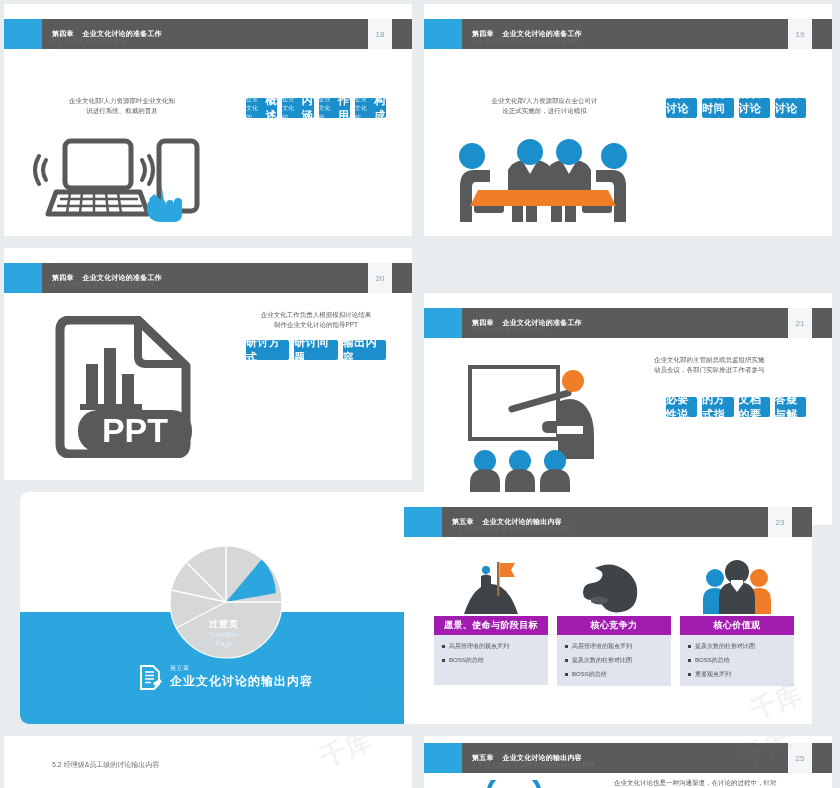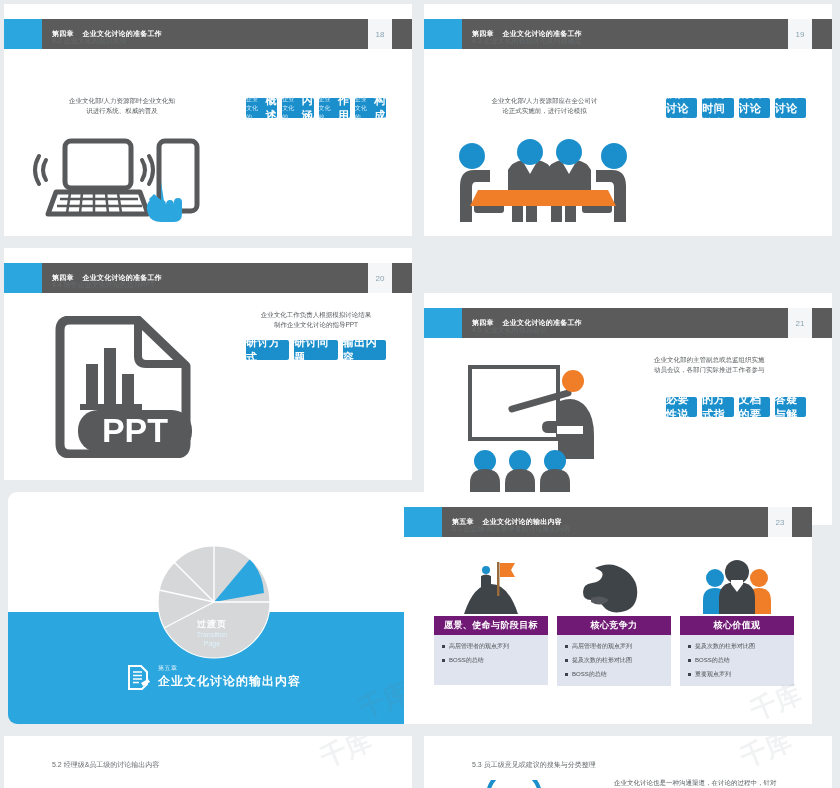--- a/index.html
+++ b/index.html
@@ -80,21 +80,21 @@
     color: #ffffff;
   }
   .trans-foot .ch { font-size: 6px; color: #e3f3fc; letter-spacing: .5px; }
   .trans-foot .tt { font-size: 12px; font-weight: bold; letter-spacing: 1px; }
 
   
   .cards { position: absolute; display: flex; gap: 9px; }
   .card { width: 114px; }
   .card-icon { height: 62px; display: flex; align-items: flex-end; justify-content: center; }
   .card-hd {
-    background: #701a75; color: #fff; height: 19px;
+    background: #a21caf; color: #fff; height: 19px;
     display: flex; align-items: center; justify-content: center;
     font-size: 9px; font-weight: bold; letter-spacing: .4px;
   }
   .card-bd {
     background: #dfe4ee; min-height: 50px; padding: 7px 8px;
     display: flex; flex-direction: column; gap: 5px;
   }
   .card-bd .li {
     font-size: 6px; color: #4a4f54; display: flex; align-items: flex-start; gap: 4px;
   }
@@ -326,21 +326,21 @@
       </div>
       <div class="btn solo">
         <span class="main">输出文档的要求</span>
       </div>
       <div class="btn solo">
         <span class="main">现场答疑与解惑</span>
       </div>
     </div>
   </div>
 
-  <div class="slide" style="left:8px; top:492px; width:408px; height:232px;border-radius:9px;">
+  <div class="slide" style="left:20px; top:492px; width:408px; height:232px;border-radius:9px;">
     <div class="trans-blue"></div>
 
     <div class="trans-pie" style="left:148px; top:52px;">
       <svg width="116" height="116" viewBox="0 0 116 116">
         <circle cx="58" cy="58" r="56" fill="#d5d7d9"></circle>
         <path d="M58 58 L58 2 A56 56 0 0 1 104 26 Z" fill="#d5d7d9"></path>
         <path d="M58 58 L94 15 A56 56 0 0 1 108 49 Z" fill="#2ba6de"></path>
         <g stroke="#ffffff" stroke-width="1.4">
           <line x1="58" y1="58" x2="58" y2="2"></line>
           <line x1="58" y1="58" x2="18" y2="18"></line>
@@ -473,20 +473,29 @@
     </div>
     <div class="wm" style="right:10px; bottom:4px;">千库</div>
   </div>
 
   <div class="slide" style="left:4px; top:736px; width:408px; height:52px;">
     <div class="subttl" style="top:24px;">5.2  经理级&amp;员工级的讨论输出内容</div>
     <div class="wm" style="right:40px; top:-4px;">千库</div>
   </div>
 
   <div class="slide" style="left:424px; top:736px; width:408px; height:52px;">
+    <div class="hdr" style="top:7px;">
+      <div class="hdr-blue"></div>
+      <div class="hdr-bar">
+        <span>第五章</span>
+        <span>企业文化讨论的输出内容</span>
+      </div>
+      <div class="hdr-num">25</div>
+      <div class="hdr-tail"></div>
+    </div>
     <div class="subttl" style="top:24px;">5.3  员工级意见或建议的搜集与分类整理</div>
     <div class="cut-note" style="left:190px; top:42px; width:210px;">企业文化讨论也是一种沟通渠道，在讨论的过程中，针对</div>
     <div class="icon-wrap" style="left:60px; top:44px;">
       <svg width="60" height="16" viewBox="0 0 60 16">
         <path d="M4 16 a26 26 0 0 1 52 0" fill="none" stroke="#1b8fcc" stroke-width="4"></path>
       </svg>
     </div>
     <div class="wm" style="right:40px; top:-4px;">千库</div>
   </div>
 

